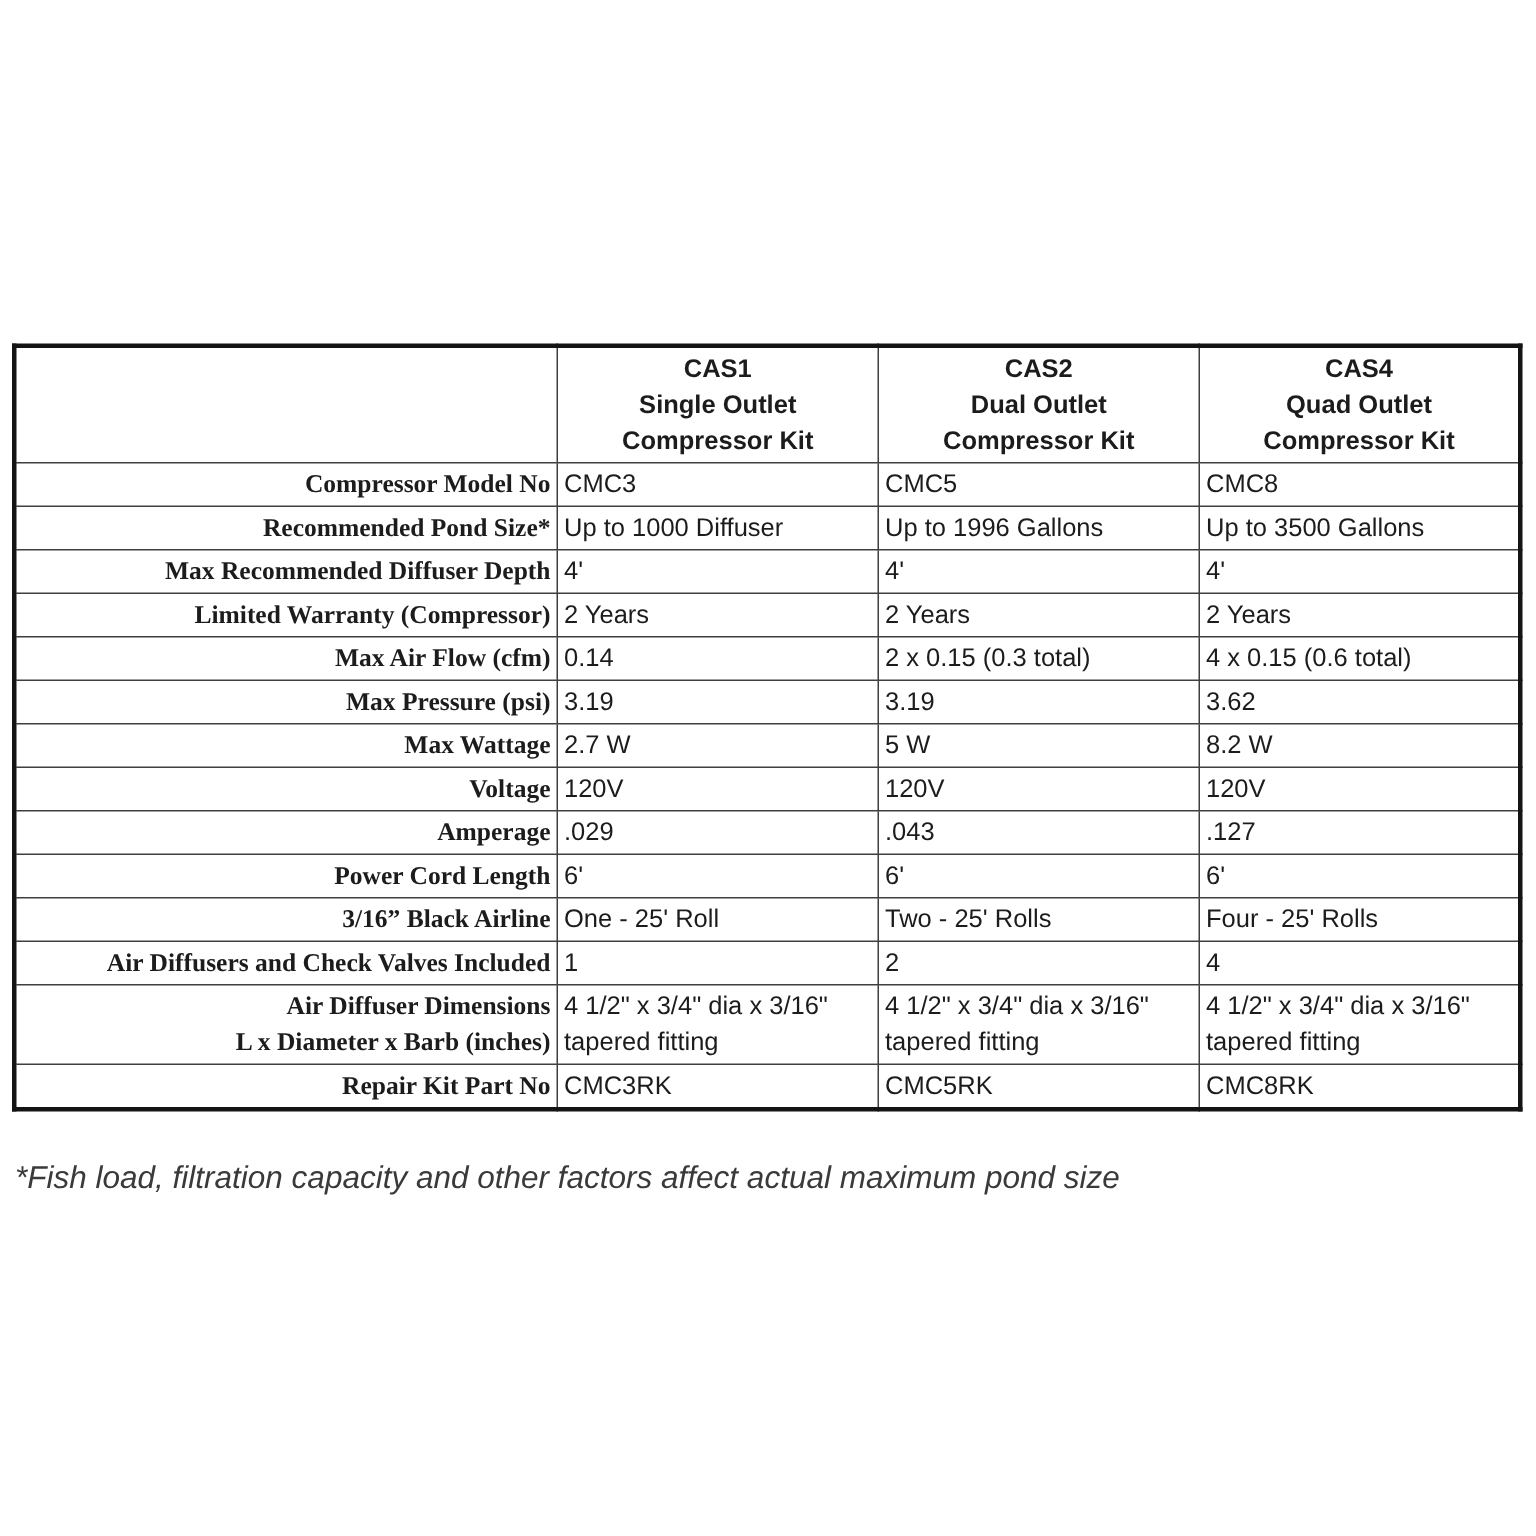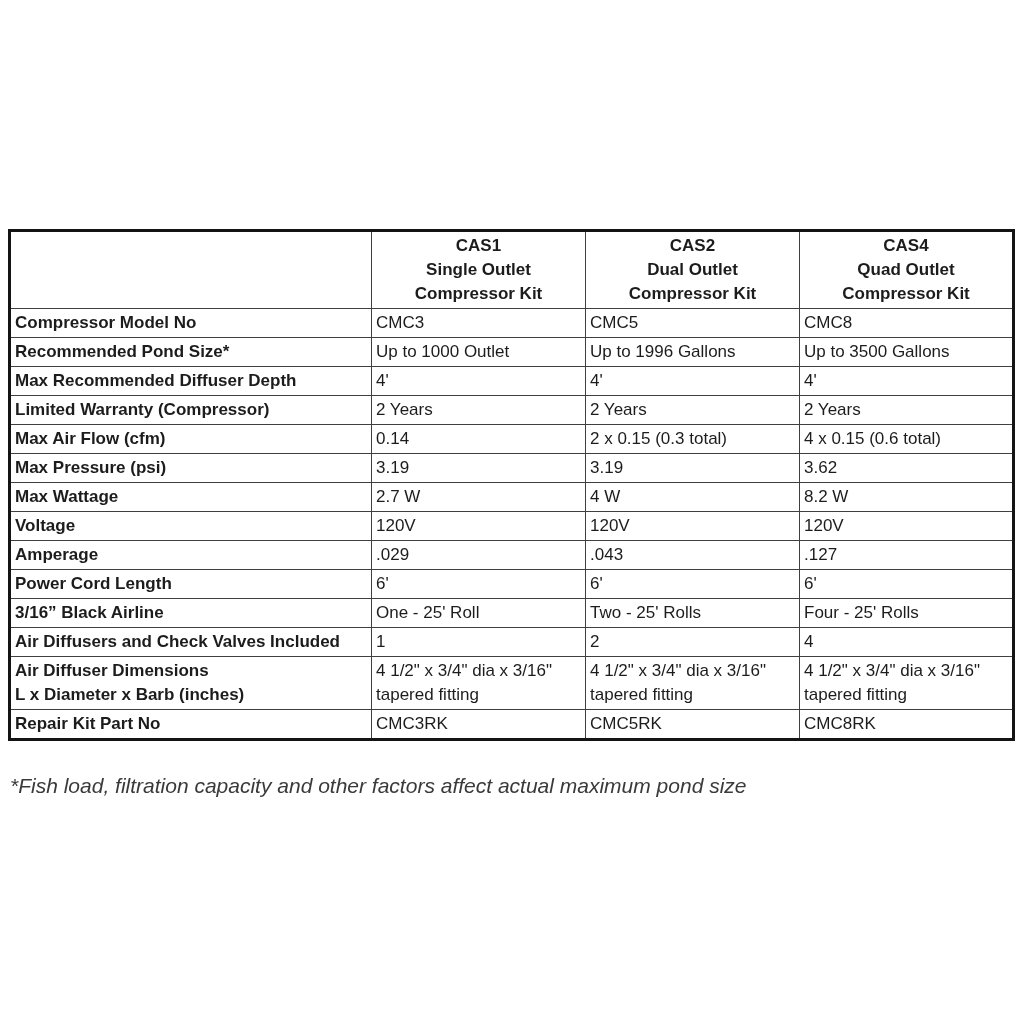--- a/index.html
+++ b/index.html
@@ -40,23 +40,24 @@
   }
   col.label-col  { width: 362px; }
   col.value-col  { width: 214px; }
   th.col-header {
     text-align: center;
     font-weight: bold;
     height: 72px;
     line-height: 23px;
   }
   th.row-label {
-    text-align: left;
+    text-align: right;
     font-weight: bold;
     padding-right: 5px;
+    font-family: Liberation Serif, serif;
   }
   td.value-cell {
     text-align: left;
     font-weight: normal;
   }
   .footnote {
     position: absolute;
     top: 774px;
     left: 10px;
     font-size: 21px;
@@ -93,21 +94,21 @@
       </thead>
       <tbody>
           <tr>
             <th class="row-label">Compressor Model No</th>
             <td class="value-cell">CMC3</td>
             <td class="value-cell">CMC5</td>
             <td class="value-cell">CMC8</td>
           </tr>
           <tr>
             <th class="row-label">Recommended Pond Size*</th>
-            <td class="value-cell">Up to 1000 Outlet</td>
+            <td class="value-cell">Up to 1000 Diffuser</td>
             <td class="value-cell">Up to 1996 Gallons</td>
             <td class="value-cell">Up to 3500 Gallons</td>
           </tr>
           <tr>
             <th class="row-label">Max Recommended Diffuser Depth</th>
             <td class="value-cell">4'</td>
             <td class="value-cell">4'</td>
             <td class="value-cell">4'</td>
           </tr>
           <tr>
@@ -124,21 +125,21 @@
           </tr>
           <tr>
             <th class="row-label">Max Pressure (psi)</th>
             <td class="value-cell">3.19</td>
             <td class="value-cell">3.19</td>
             <td class="value-cell">3.62</td>
           </tr>
           <tr>
             <th class="row-label">Max Wattage</th>
             <td class="value-cell">2.7 W</td>
-            <td class="value-cell">4 W</td>
+            <td class="value-cell">5 W</td>
             <td class="value-cell">8.2 W</td>
           </tr>
           <tr>
             <th class="row-label">Voltage</th>
             <td class="value-cell">120V</td>
             <td class="value-cell">120V</td>
             <td class="value-cell">120V</td>
           </tr>
           <tr>
             <th class="row-label">Amperage</th>

